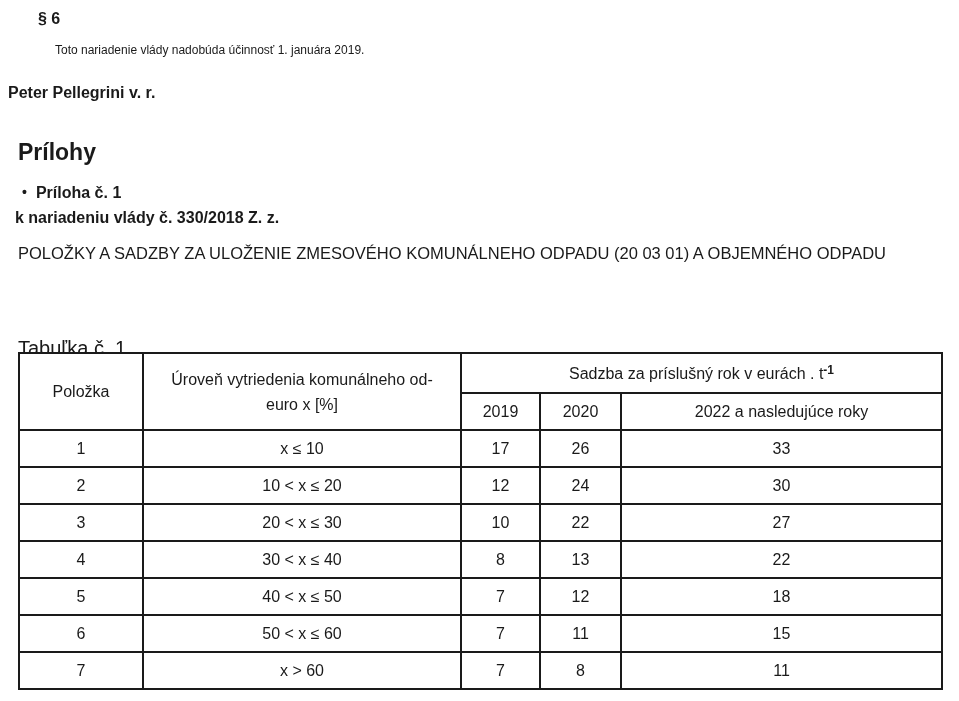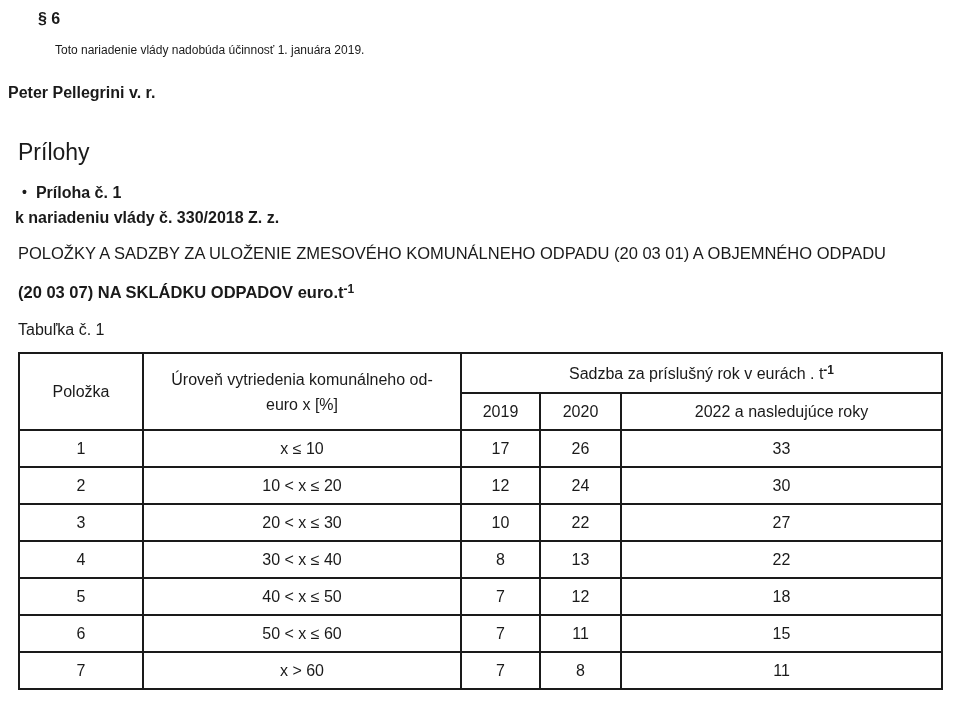--- a/index.html
+++ b/index.html
@@ -9,29 +9,29 @@
     position: relative;
     width: 959px;
     height: 701px;
     background: #ffffff;
     overflow: hidden;
   }
   .abs { position: absolute; white-space: nowrap; }
   .section-heading { left: 38px; top: 10px; font-size: 16px; font-weight: bold; }
   .paragraph { left: 55px; top: 43px; font-size: 12px; }
   .signature { left: 8px; top: 84px; font-size: 16px; font-weight: bold; }
-  .attachments-heading { left: 18px; top: 139px; font-size: 23px; font-weight: normal; }
+  .attachments-heading { left: 18px; top: 139px; font-size: 23px; font-weight: bold; }
   .bullet-line { left: 22px; top: 184px; font-size: 16px; font-weight: bold; }
   .bullet-glyph { display: inline-block; font-size: 14px; vertical-align: 1px; }
   .bullet-label { display: inline-block; margin-left: 9px; text-align: right; }
   .attachment-subtitle { left: 15px; top: 209px; font-size: 16px; font-weight: bold; }
   .annex-title-1 { left: 18px; top: 244px; font-size: 16.5px; font-weight: normal; }
   .annex-title-2 { left: 18px; top: 282px; font-size: 16.5px; font-weight: bold; }
   sup.sp { font-size: 12px; font-weight: bold; vertical-align: 5px; letter-spacing: 0; }
-  .table-caption { left: 18px; top: 321px; font-size: 16px; }
+  .table-caption { left: 18px; top: 337px; font-size: 20px; }
 
   table.rates {
     position: absolute;
     left: 18px;
     top: 352px;
     width: 923px;
     border-collapse: collapse;
     table-layout: fixed;
   }
   table.rates th, table.rates td {
@@ -63,21 +63,20 @@
   <div class="abs attachments-heading">Prílohy</div>
 
   <div class="abs bullet-line">
     <span class="bullet-glyph">•</span><span class="bullet-label">Príloha č. 1</span>
   </div>
 
   <div class="abs attachment-subtitle">k nariadeniu vlády č. 330/2018 Z. z.</div>
 
   <div class="abs annex-title-1">POLOŽKY A SADZBY ZA ULOŽENIE ZMESOVÉHO KOMUNÁLNEHO ODPADU (20 03 01) A OBJEMNÉHO ODPADU</div>
 
-  <div class="abs annex-title-2"><span>(20 03 07) NA SKLÁDKU ODPADOV euro.t</span><sup class="sp">-1</sup></div>
 
   <div class="abs table-caption">Tabuľka č. 1</div>
 
   <table class="rates">
     <colgroup>
       <col style="width:124px">
       <col style="width:318px">
       <col style="width:79px">
       <col style="width:81px">
       <col style="width:321px">

